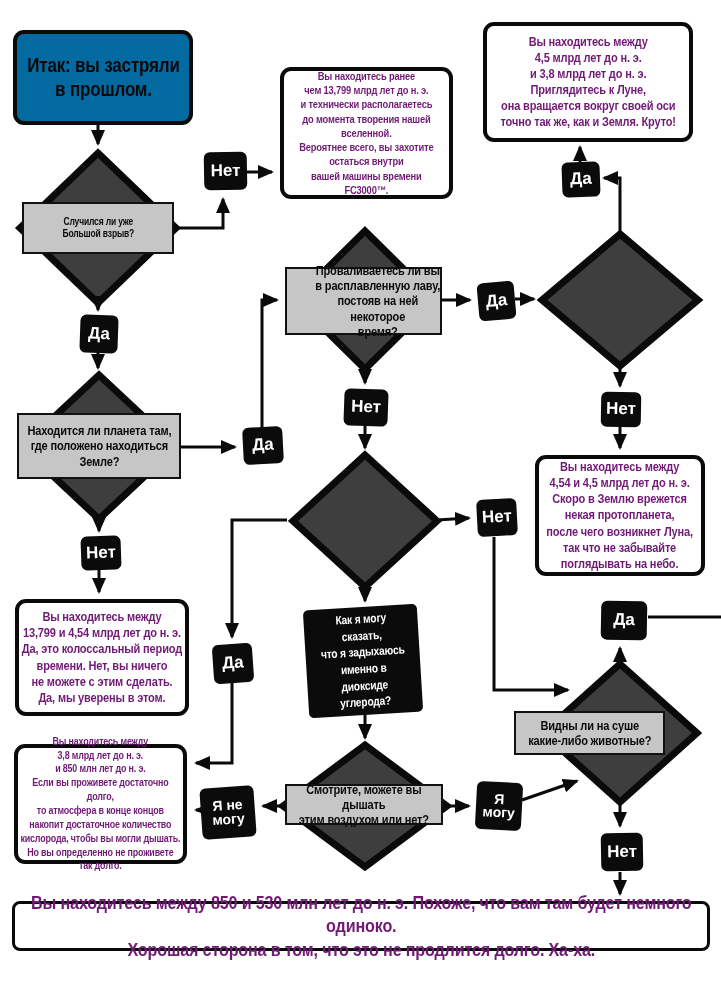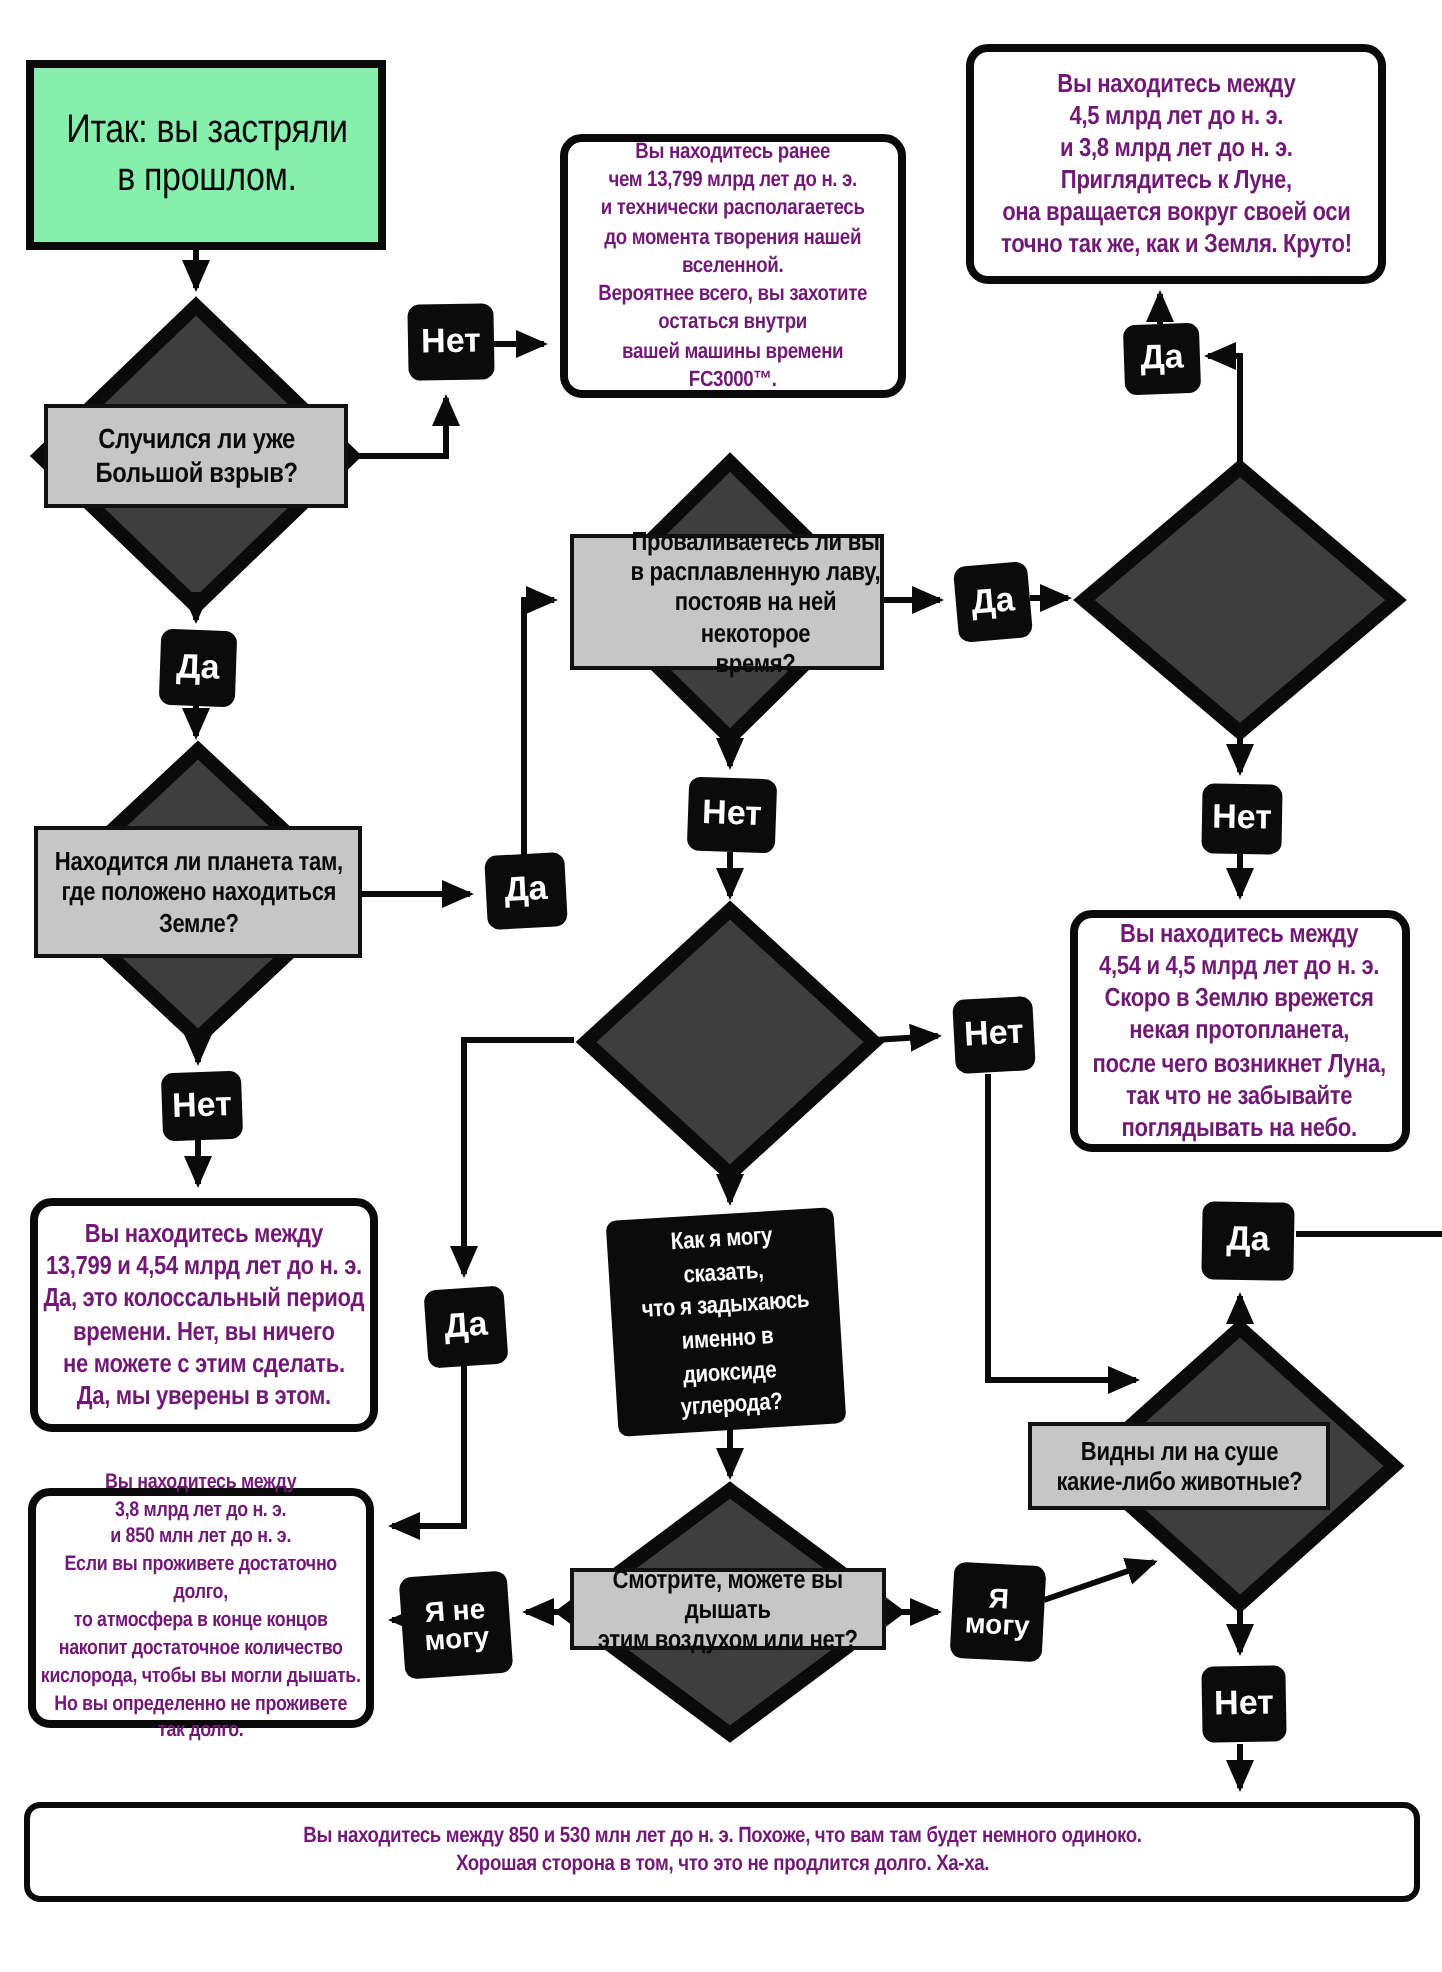--- a/index.html
+++ b/index.html
@@ -8,28 +8,28 @@
   #wires{position:absolute;left:0;top:0;z-index:1;}
   .node{position:absolute;z-index:2;display:flex;align-items:center;justify-content:center;
         box-sizing:border-box;text-align:center;}
   .cond{flex:0 0 auto;width:118%;transform:scaleX(0.85);white-space:pre-line;
         text-align:center;letter-spacing:-0.2px;}
   
   .box{background:#fff;border:4px solid #0a0a0a;border-radius:11px;
        font-weight:700;font-size:13px;line-height:1.24;color:#701a75;}
   .box.small{font-size:11px;line-height:1.3;}
   .box.smaller{font-size:10.5px;line-height:1.32;}
-  .box.wide{border-width:3px;border-radius:8px;font-size:11px;}
-  
-  .start{background:#86efac;border:4px solid #0a0a0a;border-radius:0;
-         font-weight:400;font-size:20px;line-height:1.18;color:#0a0a0a;}
+  .box.wide{border-width:3px;border-radius:8px;font-size:19px;}
+  
+  .start{background:#0369a1;border:4px solid #0a0a0a;border-radius:11px;
+         font-weight:700;font-size:20px;line-height:1.18;color:#0a0a0a;}
   
   .band{background:#c6c6c6;border:2px solid #111;font-weight:700;font-size:13px;
         line-height:1.18;color:#0a0a0a;}
-  .band.big{font-size:14px;}
+  .band.big{font-size:10px;}
   
   .tag{background:#0b0b0b;color:#fff;border-radius:6px;font-weight:700;font-size:17px;
        line-height:0.95;}
   .tag .cond{transform:none;width:auto;letter-spacing:0;}
   .tag.small-text{font-size:14px;}
   
   .shout{background:#0b0b0b;color:#fff;border-radius:5px;font-weight:700;
          font-size:12px;line-height:1.38;}
 </style>
 </head>

